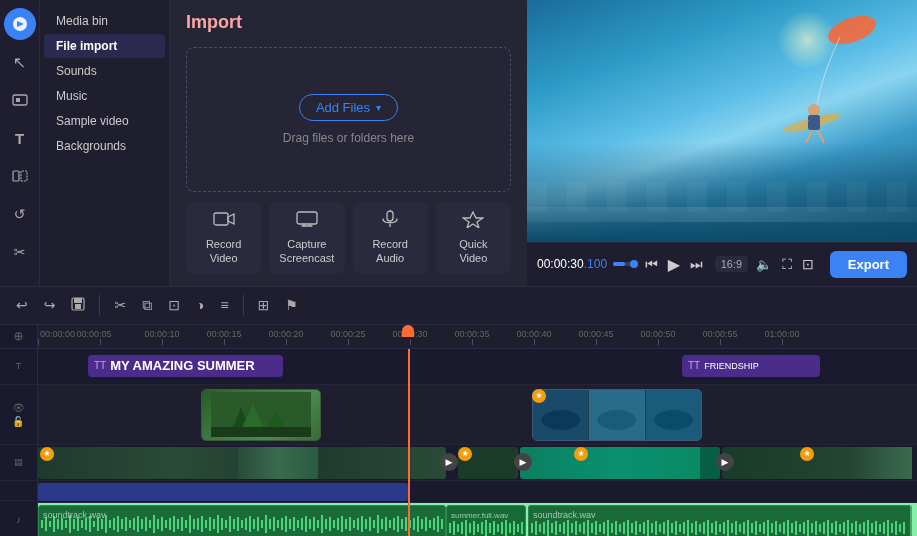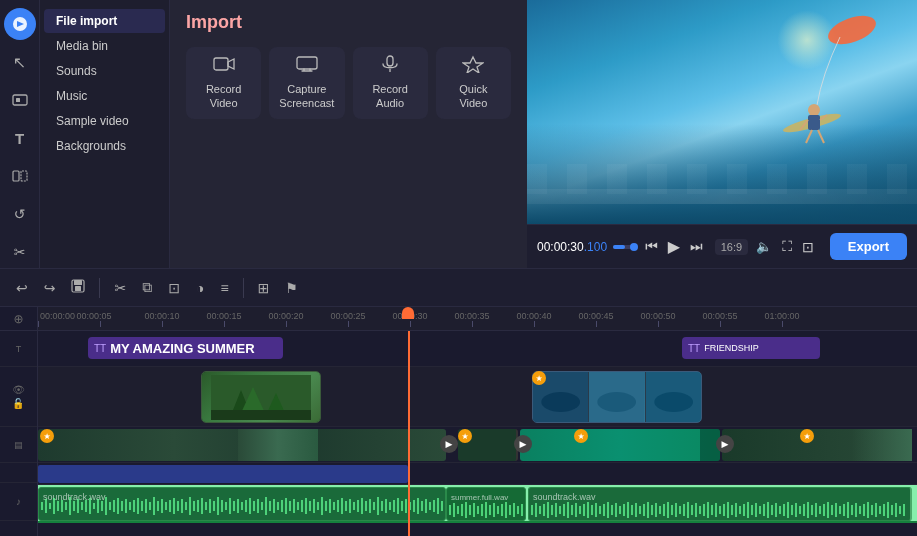--- a/index.html
+++ b/index.html
@@ -63,30 +63,37 @@
         <svg width="16" height="16" viewBox="0 0 16 16" fill="none">
             <rect x="1" y="3" width="6" height="10" rx="1" stroke="#aaa" stroke-width="1.2"></rect>
             <rect x="9" y="3" width="6" height="10" rx="1" stroke="#aaa" stroke-width="1.2" stroke-dasharray="2,1"></rect>
           </svg>
       </div>
       <div class="sidebar-icon" style="font-size:14px; color:#aaa;">↺</div>
       <div class="sidebar-icon" style="font-size:14px; color:#aaa;">✂</div>
     </div>
 
     <div class="file-panel">
+      <div class="file-panel-item">Media bin</div>
       <div class="file-panel-item active">File import</div>
-      <div class="file-panel-item">Media bin</div>
       <div class="file-panel-item">Sounds</div>
       <div class="file-panel-item">Music</div>
       <div class="file-panel-item">Sample video</div>
       <div class="file-panel-item">Backgrounds</div>
     </div>
 
     <div class="import-area">
       <div class="import-title">Import</div>
+      <div class="drop-zone">
+        <button class="add-files-btn">
+          <span>Add Files</span>
+          <span style="font-size:10px;">▾</span>
+        </button>
+        <div class="drop-text">Drag files or folders here</div>
+      </div>
       <div class="import-buttons">
         <button class="import-btn">
           <span class="import-btn-icon">
             <svg width="22" height="18" viewBox="0 0 22 18" fill="none">
                 <rect x="1" y="3" width="14" height="12" rx="2" stroke="#bbb" stroke-width="1.3"></rect>
                 <path d="M15 7 L21 4 L21 14 L15 11Z" stroke="#bbb" stroke-width="1.3"></path>
               </svg>
           </span>
           <span style="text-align:center; line-height:1.3;">Record<br>Video</span>
         </button>

